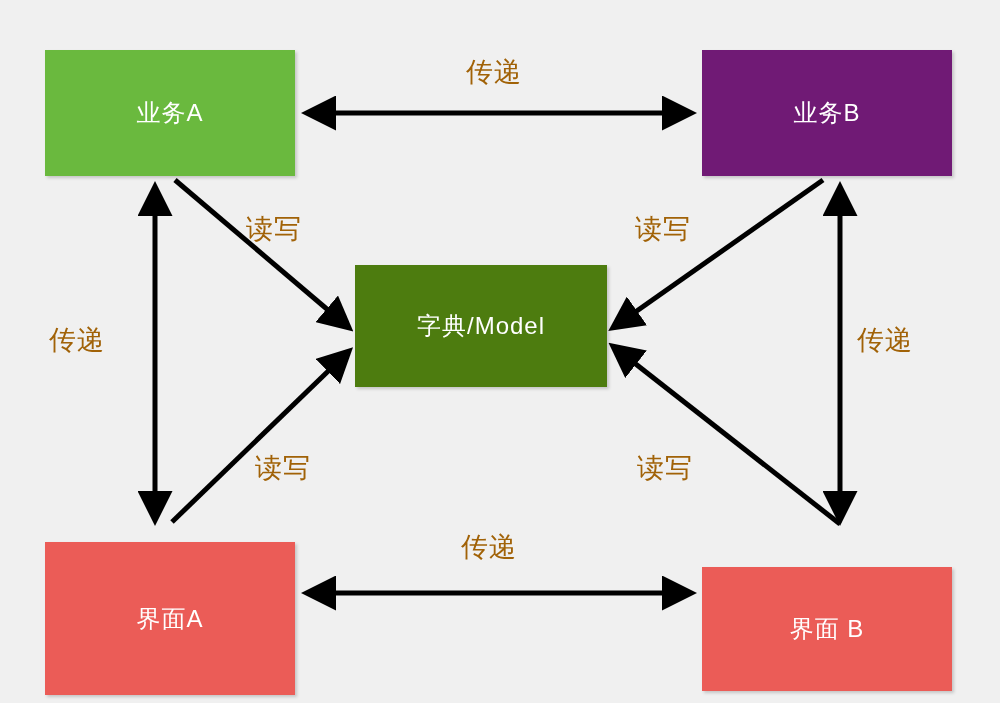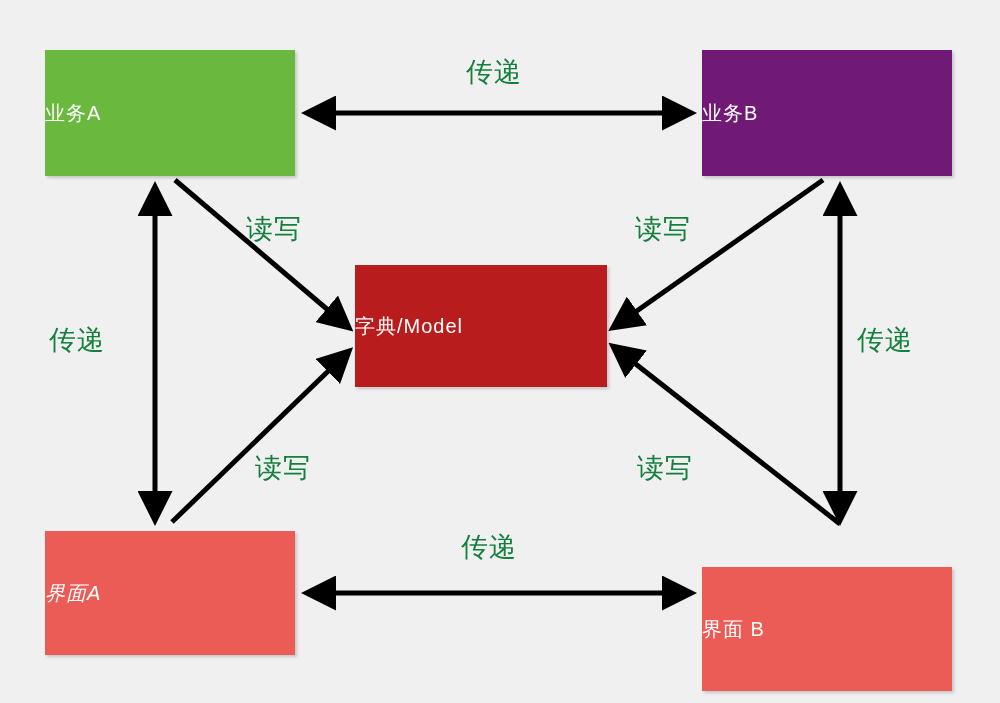--- a/index.html
+++ b/index.html
@@ -19,31 +19,31 @@
     position: absolute;
     left: 0;
     top: 0;
     width: 1000px;
     height: 703px;
   }
   .node {
     position: absolute;
     display: flex;
     align-items: center;
-    justify-content: flex-start;
+    justify-content: center;
     color: #ffffff;
-    font-size: 20px;
+    font-size: 24px;
     letter-spacing: 1px;
     box-shadow: 2px 2px 3px rgba(0,0,0,0.18);
     box-sizing: border-box;
     z-index: 3;
   }
   .edge-label {
     position: absolute;
-    color: #15803d;
+    color: #a16207;
     font-size: 27px;
     letter-spacing: 1px;
     white-space: nowrap;
     z-index: 4;
   }
 </style>
 </head>
 <body>
 
 <div id="canvas">
@@ -76,25 +76,25 @@
   </svg>
 
   <div class="node" style="left:45px; top:50px; width:250px; height:126px; background:#6ab93e;">
     <span>业务A</span>
   </div>
 
   <div class="node" style="left:702px; top:50px; width:250px; height:126px; background:#701a75;">
     <span>业务B</span>
   </div>
 
-  <div class="node" style="left:355px; top:265px; width:252px; height:122px; background:#b91c1c;">
+  <div class="node" style="left:355px; top:265px; width:252px; height:122px; background:#4d7c0f;">
     <span>字典/Model</span>
   </div>
 
-  <div class="node" style="left:45px; top:531px; width:250px; height:124px; background:#eb5c57;font-style:italic;">
+  <div class="node" style="left:45px; top:542px; width:250px; height:153px; background:#eb5c57;">
     <span>界面A</span>
   </div>
 
   <div class="node" style="left:702px; top:531px; width:250px; height:124px; background:#eb5c57;margin-top:36px;">
     <span>界面 B</span>
   </div>
 
   <div class="edge-label" style="left:466px; top:54px;">传递</div>
 
   <div class="edge-label" style="left:461px; top:529px;">传递</div>

